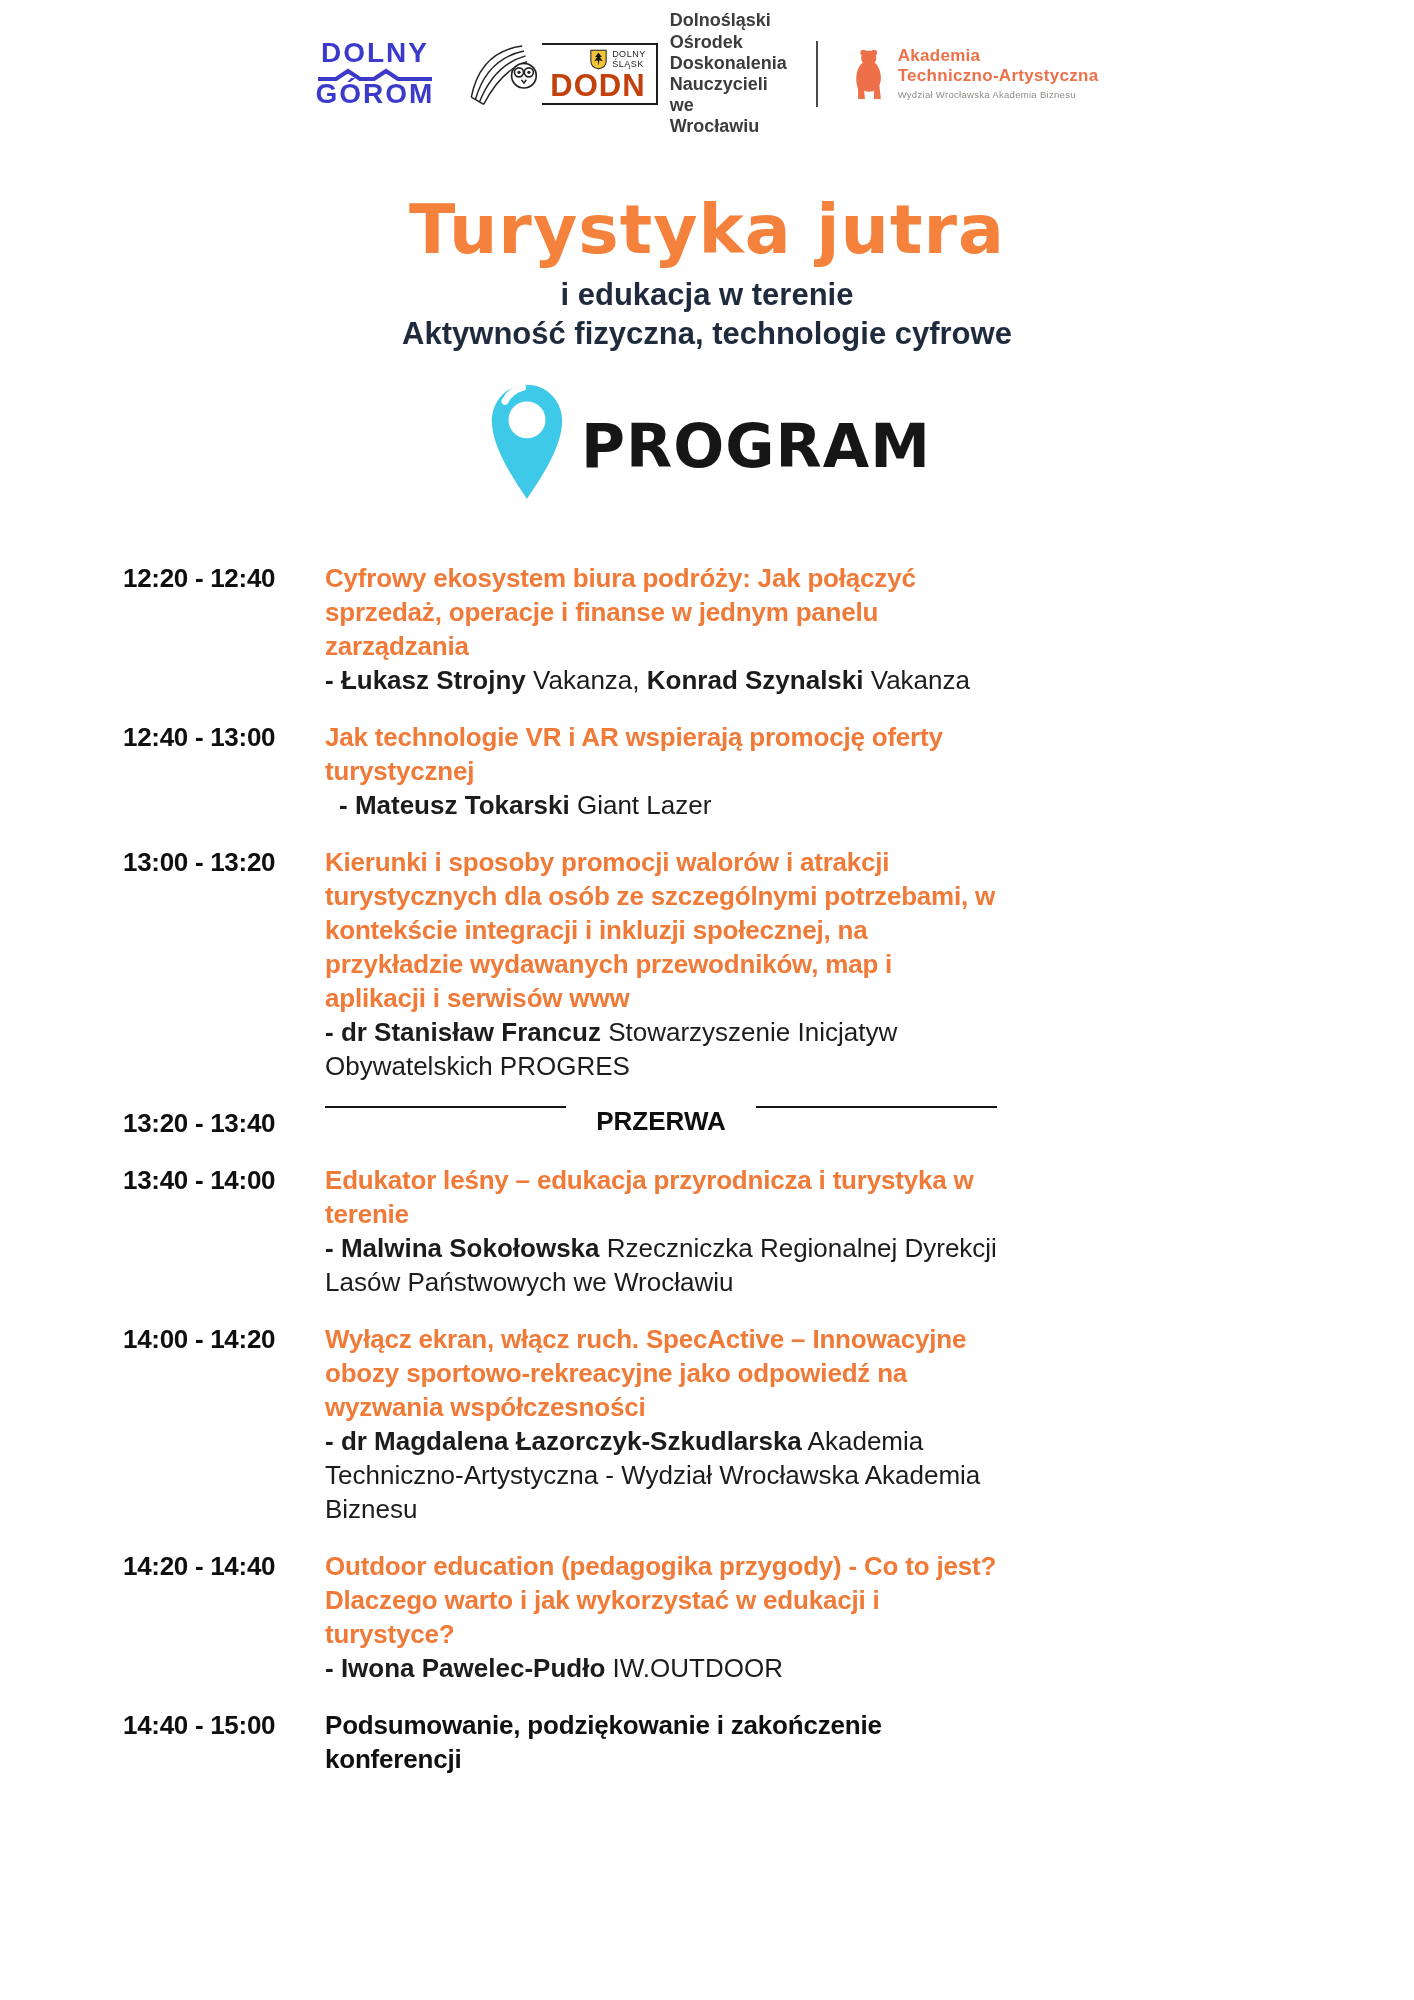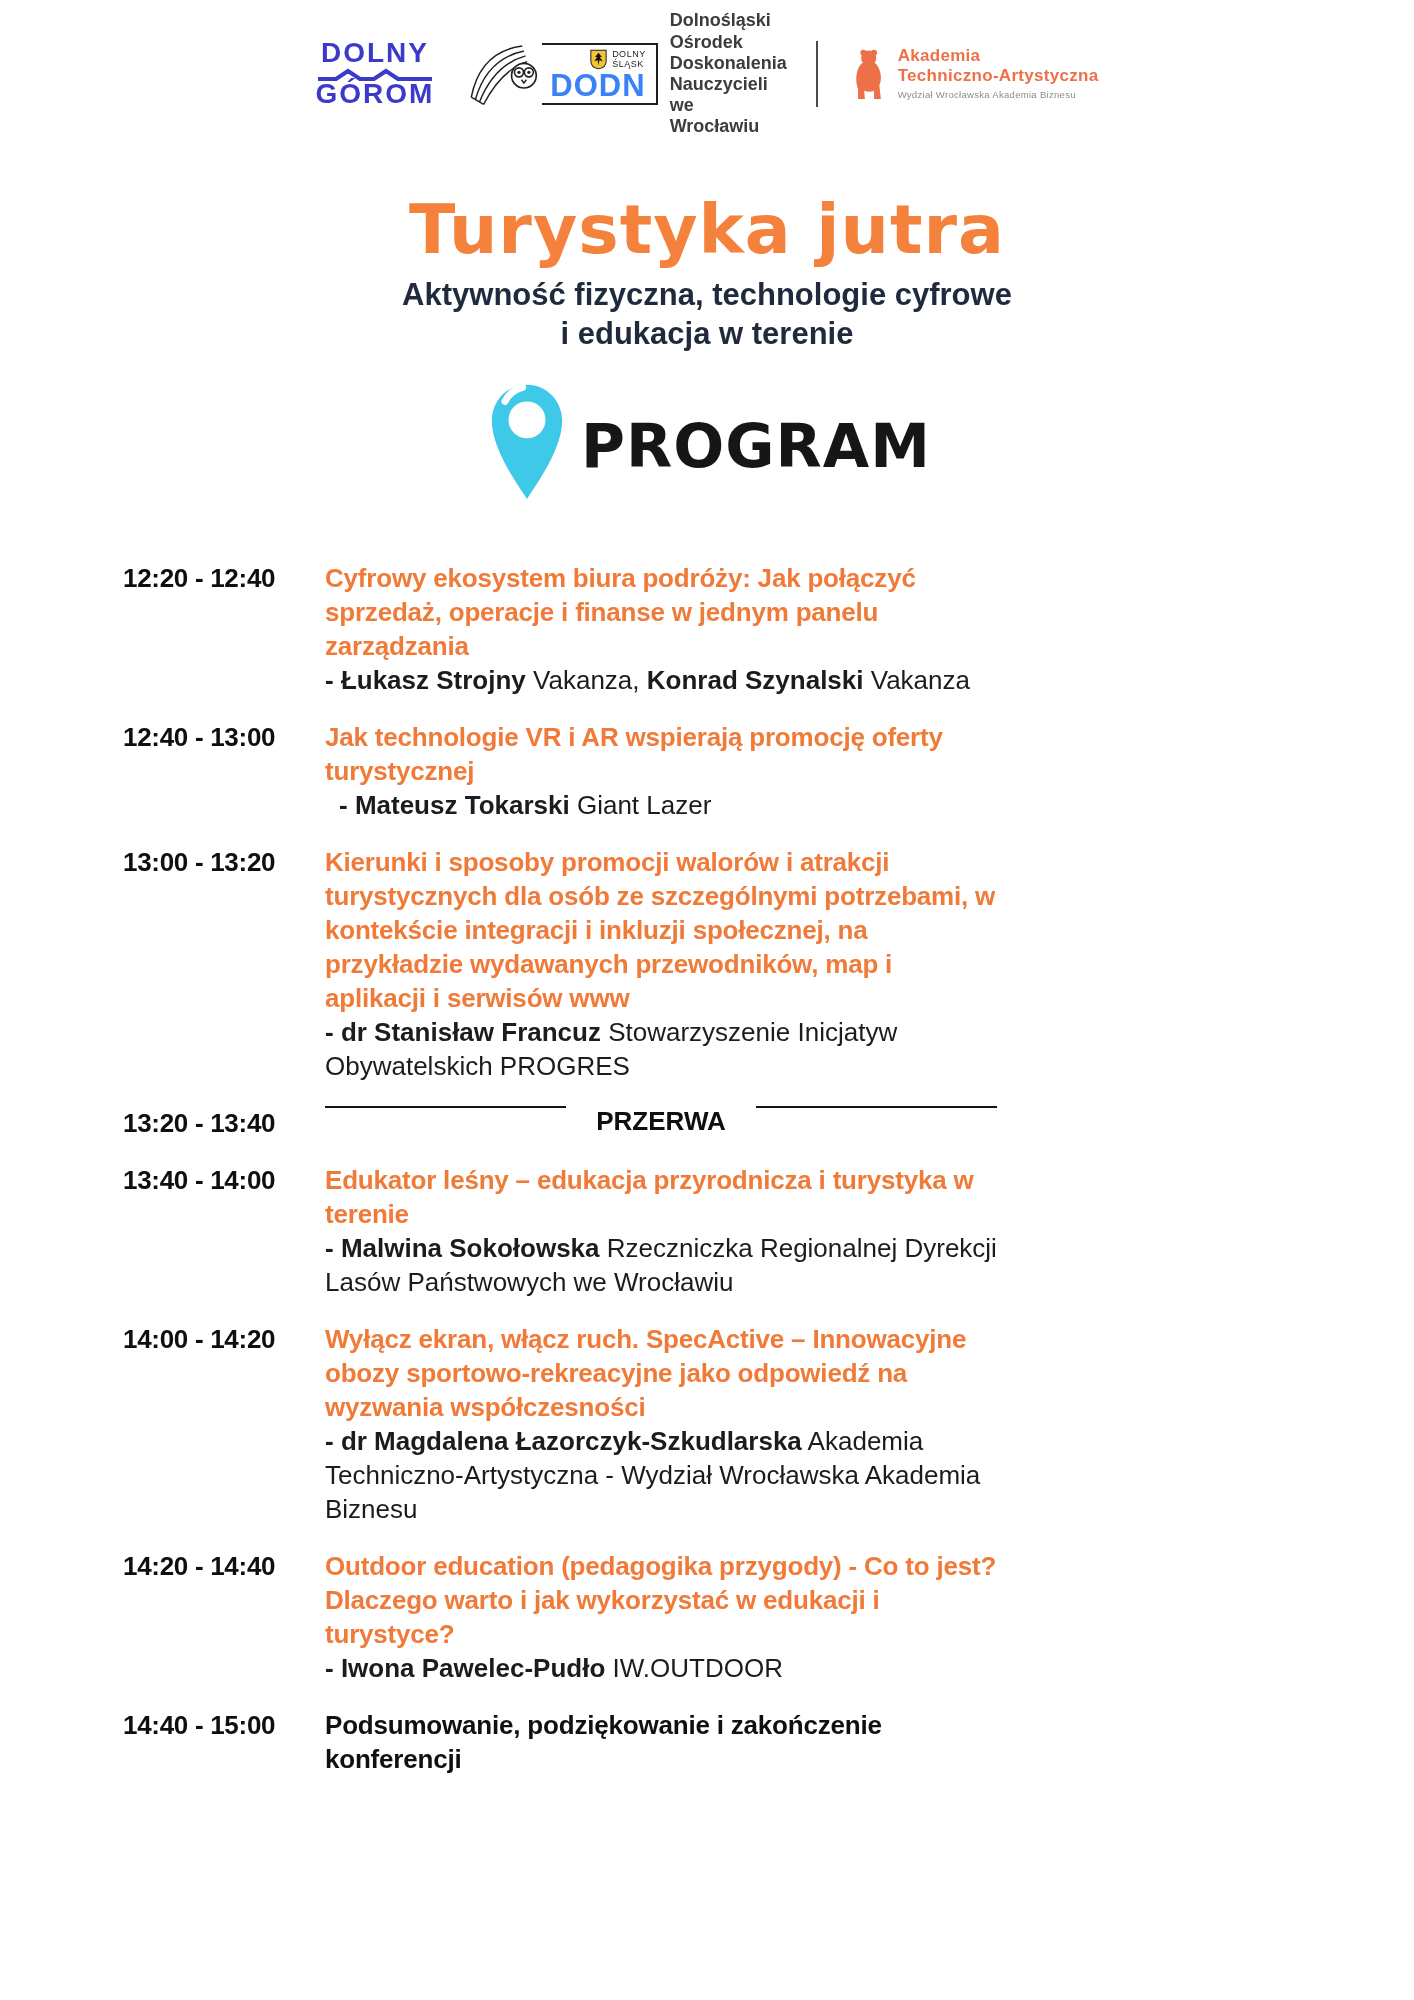--- a/index.html
+++ b/index.html
@@ -11,21 +11,21 @@
 
   
   .header { display:flex; justify-content:center; align-items:center; gap:34px; padding-top:30px; height:118px; }
   .pg-logo { text-align:center; color:var(--logo_blue,#3B3ACB); font-weight:700; font-size:28px; letter-spacing:2px; line-height:0.95; }
   .pg-logo .zig { display:block; margin:1px auto 0; }
   .dodn { display:flex; align-items:center; }
   .dodn-book { margin-right:-16px; position:relative; z-index:2; background:#fff; }
   .dodn-box { border:2.5px solid #1d1d1d; padding:4px 10px 2px 22px; display:flex; flex-direction:column; align-items:flex-end; }
   .dodn-badge-row { display:flex; align-items:center; gap:5px; }
   .badge-text { font-size:9px; font-weight:400; line-height:1.05; color:#1d1d1d; letter-spacing:0.5px; }
-  .dodn-name { font-size:31px; font-weight:700; letter-spacing:1px; color:#3b82f6; line-height:1; }
+  .dodn-name { font-size:31px; font-weight:700; letter-spacing:1px; color:#c2410c; line-height:1; }
   .dodn-desc { width:112px; margin-left:12px; font-size:18px; font-weight:700; color:#3c3c3c; line-height:1.18; }
   .v-divider { width:2px; height:66px; background:#4a4a4a; }
   .akademia { display:flex; align-items:flex-end; gap:8px; }
   .akademia-text { padding-bottom:2px; }
   .akademia-l1, .akademia-l2 { font-size:17px; font-weight:700; color:var(--bear_orange,#EE7048); line-height:1.2; letter-spacing:0.3px; }
   .akademia-sub { font-size:9.5px; color:var(--desc_grey,#8D8D86); margin-top:3px; letter-spacing:0.3px; }
 
   
   .title {
     margin-top:72px; text-align:center;
@@ -114,22 +114,22 @@
       <div class="akademia-text">
         <div class="akademia-l1">Akademia</div>
         <div class="akademia-l2">Techniczno-Artystyczna</div>
         <div class="akademia-sub">Wydział Wrocławska Akademia Biznesu</div>
       </div>
     </div>
   </div>
 
   <div class="title">Turystyka jutra</div>
   <div class="subtitle">
+    <div>i edukacja w terenie</div>
     <div>Aktywność fizyczna, technologie cyfrowe</div>
-    <div>i edukacja w terenie</div>
   </div>
 
   <div class="program-heading">
     <svg width="88" height="124" viewBox="0 0 100 140">
       <path d="M50 136 C45 127 10 82 10 47 C10 24 28 6 50 6 C72 6 90 24 90 47 C90 82 55 127 50 136 Z" fill="#3FC9E8"></path>
       <circle cx="50" cy="46" r="21" fill="#ffffff"></circle>
       <path d="M25 25 C29 17 37 11 45 9" stroke="#ffffff" stroke-width="8" stroke-linecap="round" fill="none"></path>
     </svg>
     <div class="program-text">PROGRAM</div>
   </div>

